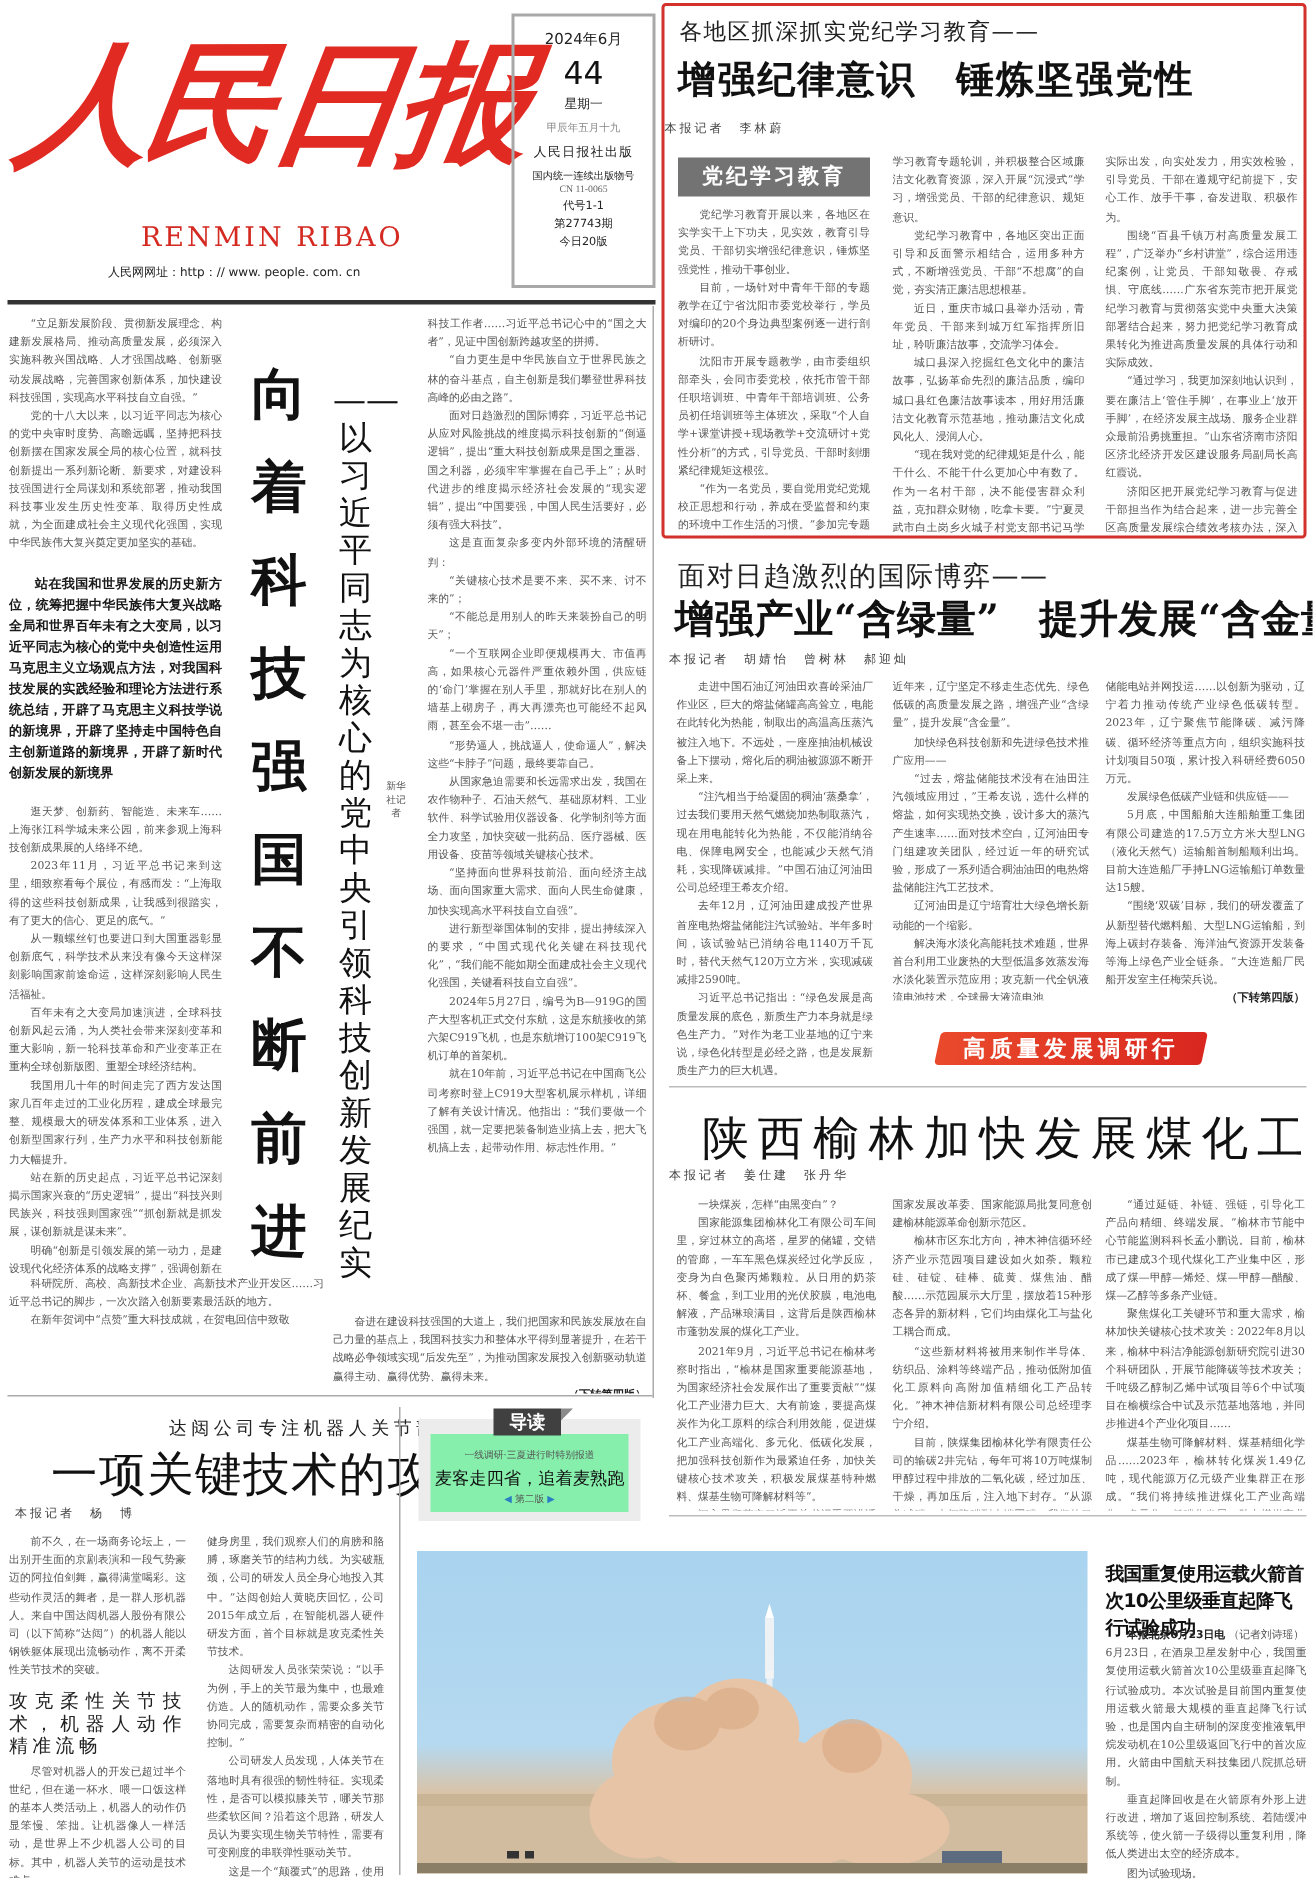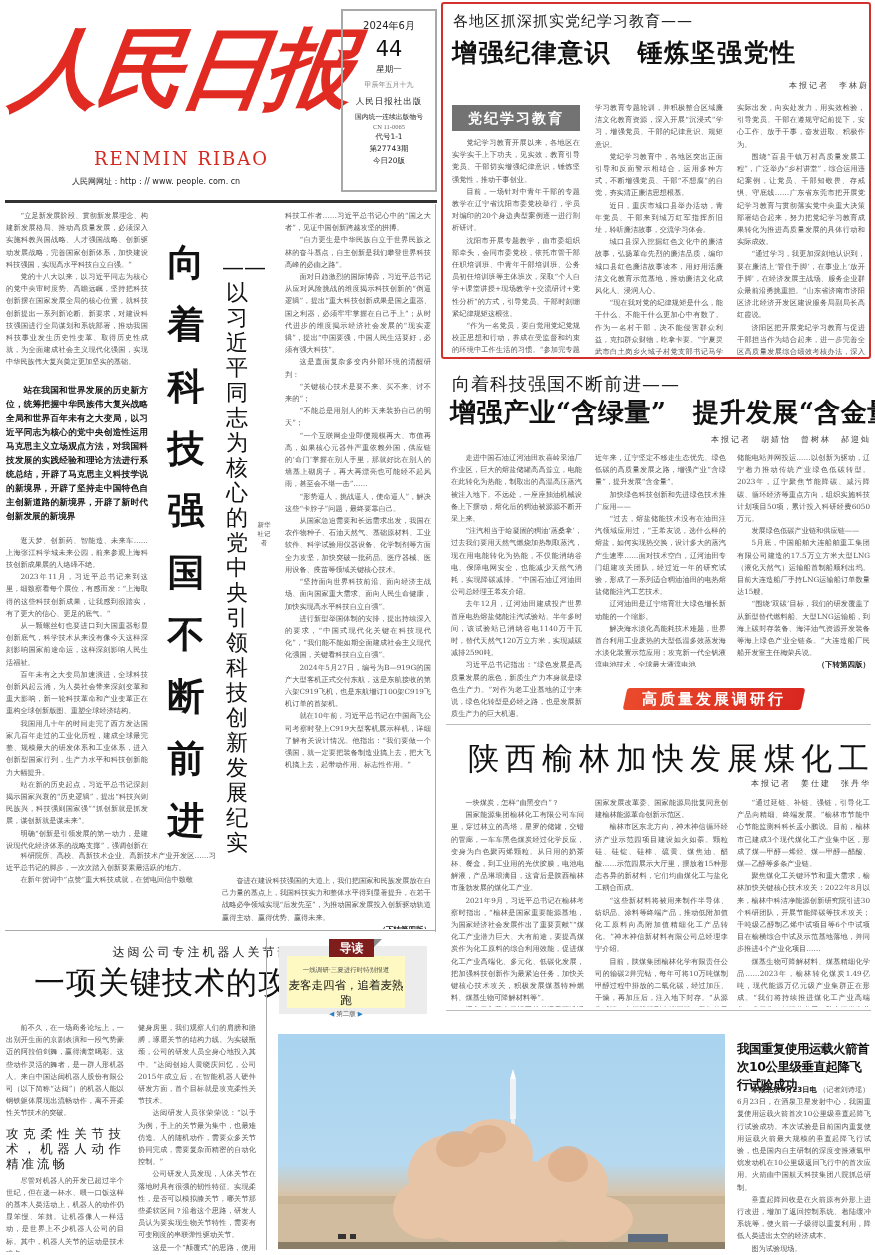--- a/index.html
+++ b/index.html
@@ -1,20 +1,20 @@
 <!DOCTYPE html>
 <html><head>
 <meta charset="utf-8">
 <style>
 *{box-sizing:border-box;margin:0;padding:0}
 body{width:875px;height:1255px;background:#fff;font-family:"DejaVu Sans",sans-serif;color:#333;position:relative;overflow:hidden}
 .abs{position:absolute}
 .col-text{font-family:"DejaVu Serif",serif;font-size:7.2px;line-height:12.2px;color:#555;text-align:justify;overflow:hidden}
 .col-text p{text-indent:2em}
-.byline{font-family:"DejaVu Serif",serif;font-size:8px;color:#444;text-align:right;letter-spacing:2px}
+.byline{font-family:"DejaVu Serif",serif;font-size:8px;color:#444;text-align:left;letter-spacing:2px}
 .turn{font-family:"DejaVu Sans",sans-serif;font-weight:bold;font-size:7.5px;color:#222;text-align:right}
 
 
 .logo{left:8px;top:10px;width:320px;height:150px}
 .logo-cn{position:absolute;left:6px;top:0;font-family:"DejaVu Serif",serif;font-size:88px;font-style:italic;font-weight:bold;color:#e02a22;letter-spacing:-4px;transform:skewX(-8deg);white-space:nowrap}
 .logo-en{position:absolute;left:86px;top:138px;font-family:"DejaVu Serif",serif;font-size:18px;color:#d42a22;letter-spacing:2px;white-space:nowrap}
 .logo-url{left:72px;top:176px;font-size:8px;color:#222;white-space:nowrap}
 .datebox{left:341px;top:9px;width:96px;height:183px;border:2px solid #a8a8a8;text-align:center;padding-top:8px}
 .datebox .ym{font-size:10px;color:#222}
 .datebox .day{font-size:21px;color:#111;margin-top:4px}
@@ -62,22 +62,22 @@
 
 
 .dt-kicker{left:30px;top:944px;width:390px;font-family:"DejaVu Serif",serif;font-size:12px;color:#222;letter-spacing:3px;text-align:center}
 .dt-head{left:10px;top:962px;width:400px;font-family:"DejaVu Serif",serif;font-size:31px;color:#111;text-align:center;letter-spacing:1px}
 .dt-byline{left:10px;top:1003px;width:410px}
 .dt-sub{font-family:"DejaVu Sans",sans-serif;font-size:12.5px;line-height:15px;color:#222;letter-spacing:3px;margin:6px 0 4px}
 .dt-vrule{left:266px;top:938px;width:1px;height:312px;background:#aaa}
 
 
 .guide{left:279px;top:946px;width:148px;height:68px;background:#ececec}
-.guide-inner{position:absolute;left:8px;top:10px;width:118px;height:52px;background:#fef9c3;text-align:center}
-.guide-tag{position:absolute;left:50px;top:-7px;width:45px;height:18px;background:#7f1d1d;color:#fff;font-weight:bold;font-size:12px;text-align:center;line-height:18px}
+.guide-inner{position:absolute;left:8px;top:10px;width:132px;height:52px;background:#86efac;text-align:center}
+.guide-tag{position:absolute;left:50px;top:-7px;width:45px;height:18px;background:#404040;color:#fff;font-weight:bold;font-size:12px;text-align:center;line-height:18px}
 .guide-flag{position:absolute;left:95px;top:-7px;width:0;height:0;border-left:8px solid #8a8a8a;border-bottom:8px solid transparent}
 .guide-k{font-family:"DejaVu Serif",serif;font-size:6.5px;color:#555;margin-top:10px}
 .guide-t{font-family:"DejaVu Sans",sans-serif;font-size:11.5px;color:#111;margin-top:3px}
 .guide-p{font-size:6.5px;color:#555;margin-top:2px}
 .guide-p .arr{color:#2a7fc2}
 
 
 .photo{left:278px;top:1034px;width:447px;height:215px;overflow:hidden;background:linear-gradient(180deg,#a9d3ef 0%,#b5d9f0 60%,#d9c3a8 75%,#c8b49a 100%)}
 
 
@@ -169,21 +169,21 @@
   <p>科研院所、高校、高新技术企业、高新技术产业开发区……习近平总书记的脚步，一次次踏入创新要素最活跃的地方。</p>
     <p>在新年贺词中“点赞”重大科技成就，在贺电回信中致敬</p>
 </div>
 <div class="abs col-text" style="left:222px;top:875px;width:209px;height:54px">
   <p>奋进在建设科技强国的大道上，我们把国家和民族发展放在自己力量的基点上，我国科技实力和整体水平得到显著提升，在若干战略必争领域实现“后发先至”，为推动国家发展投入创新驱动轨道赢得主动、赢得优势、赢得未来。</p>
   <div class="turn">（下转第四版）</div>
 </div>
 <div class="abs lead-vrule"></div>
 <div class="abs hr-lead"></div>
 
-<div class="abs ln-kicker">向着科技强国不断前进——</div>
+<div class="abs ln-kicker">面对日趋激烈的国际博弈——</div>
 <div class="abs ln-head">增强产业“含绿量”　提升发展“含金量”</div>
 <div class="abs ln-byline byline">本报记者　胡婧怡　曾树林　郝迎灿</div>
 <div class="abs col-text" style="left:451px;top:452px;width:131px;height:266px">
   <p>走进中国石油辽河油田欢喜岭采油厂作业区，巨大的熔盐储罐高高耸立，电能在此转化为热能，制取出的高温高压蒸汽被注入地下。不远处，一座座抽油机械设备上下摆动，熔化后的稠油被源源不断开采上来。</p>
     <p>“注汽相当于给凝固的稠油‘蒸桑拿’，过去我们要用天然气燃烧加热制取蒸汽，现在用电能转化为热能，不仅能消纳谷电、保障电网安全，也能减少天然气消耗，实现降碳减排。”中国石油辽河油田公司总经理王希友介绍。</p>
     <p>去年12月，辽河油田建成投产世界首座电热熔盐储能注汽试验站。半年多时间，该试验站已消纳谷电1140万千瓦时，替代天然气120万立方米，实现减碳减排2590吨。</p>
     <p>习近平总书记指出：“绿色发展是高质量发展的底色，新质生产力本身就是绿色生产力。”对作为老工业基地的辽宁来说，绿色化转型是必经之路，也是发展新质生产力的巨大机遇。</p>
 </div>
 <div class="abs col-text" style="left:595px;top:452px;width:131px;height:215px">
   <p style="text-indent:0">近年来，辽宁坚定不移走生态优先、绿色低碳的高质量发展之路，增强产业“含绿量”，提升发展“含金量”。</p>

